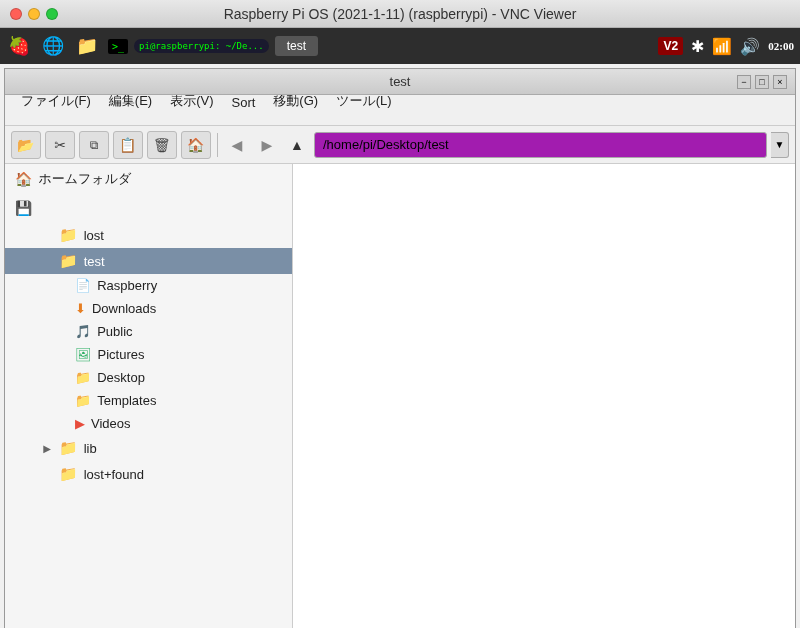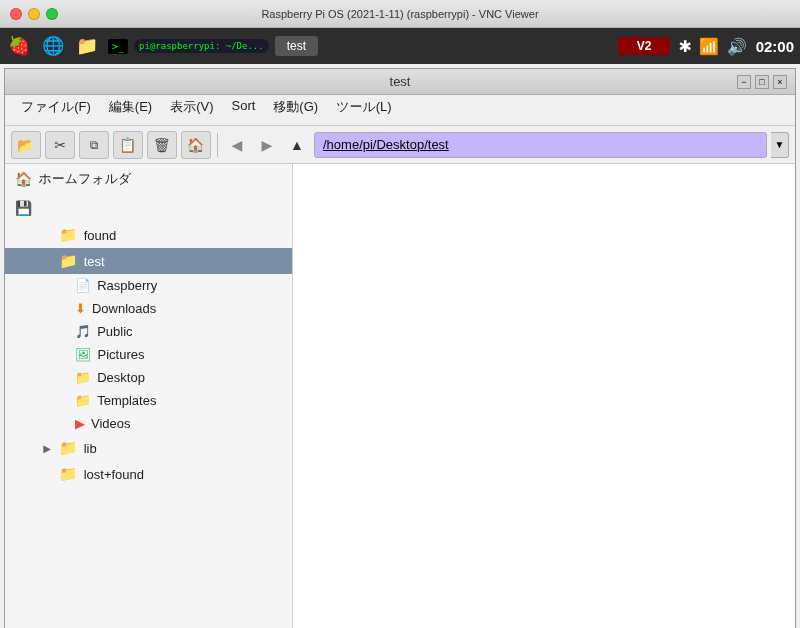--- a/index.html
+++ b/index.html
@@ -16,21 +16,21 @@
     .vnc-titlebar {
       background: linear-gradient(to bottom, #e8e8e8, #d0d0d0);
       height: 28px;
       display: flex;
       align-items: center;
       justify-content: center;
       border-bottom: 1px solid #b0b0b0;
       position: relative;
     }
     .vnc-titlebar-text {
-      font-size: 11px;
+      font-size: 14px;
       color: #333;
       font-weight: 500;
     }
     .window-controls {
       position: absolute;
       left: 10px;
       display: flex;
       gap: 6px;
     }
     .win-btn {
@@ -102,29 +102,30 @@
       display: flex;
       align-items: center;
       gap: 8px;
       color: white;
     }
     .taskbar-right-icon {
       font-size: 16px;
       color: white;
     }
     .taskbar-time {
-      font-size: 15px;
+      font-size: 11px;
       color: white;
       font-weight: bold;
+      font-family: Liberation Serif, serif;
     }
     .taskbar-v2 {
       background: #8b0000;
       color: white;
       font-weight: bold;
-      padding: 2px 19px;
+      padding: 2px 5px;
       border-radius: 2px;
       font-size: 12px;
     }
 
     
     .fm-container {
       background: #f5f5f5;
       border: 1px solid #999;
       margin: 4px;
       height: calc(100% - 8px);
@@ -160,22 +161,22 @@
       justify-content: center;
       font-size: 9px;
       cursor: pointer;
     }
 
     
     .fm-menubar {
       background: #f0f0f0;
       height: 31px;
       display: flex;
-      align-items: flex-start;
-      padding: 0 8px;
+      align-items: flex-end;
+      padding: 12px 8px;
       gap: 2px;
       border-bottom: 1px solid #ccc;
     }
     .menu-item {
       padding: 3px 8px;
       font-size: 13px;
       color: #222;
       cursor: pointer;
       border-radius: 3px;
     }
@@ -217,22 +218,21 @@
       color: #888;
     }
     .tb-nav-btn.active { color: #333; }
     .address-bar {
       flex: 1;
       height: 26px;
       border: 1px solid #aaa;
       border-radius: 3px;
       padding: 0 8px;
       font-size: 13px;
-      background: #c4b5fd;
-      text-decoration: underline;
+      background: #a21caf;
     }
     .address-dropdown {
       width: 18px;
       height: 26px;
       background: #ddd;
       border: 1px solid #aaa;
       border-left: none;
       border-radius: 0 3px 3px 0;
       display: flex;
       align-items: center;
@@ -382,21 +382,21 @@
         </div>
         <div class="sidebar-header">
           <span class="sidebar-icon-drive">💾</span>
         </div>
 
         <div class="sidebar-tree">
 
           <div class="tree-item indent1">
             <span class="tree-expander"></span>
             <span style="color:#f0b429; font-size:15px;">📁</span>
-            <span>found</span>
+            <span>lost</span>
           </div>
 
           <div class="tree-item indent1 selected">
             <span class="tree-expander"></span>
             <span style="font-size:15px;">📁</span>
             <span>test</span>
           </div>
 
           <div class="tree-item indent2">
             <span class="tree-expander"></span>

